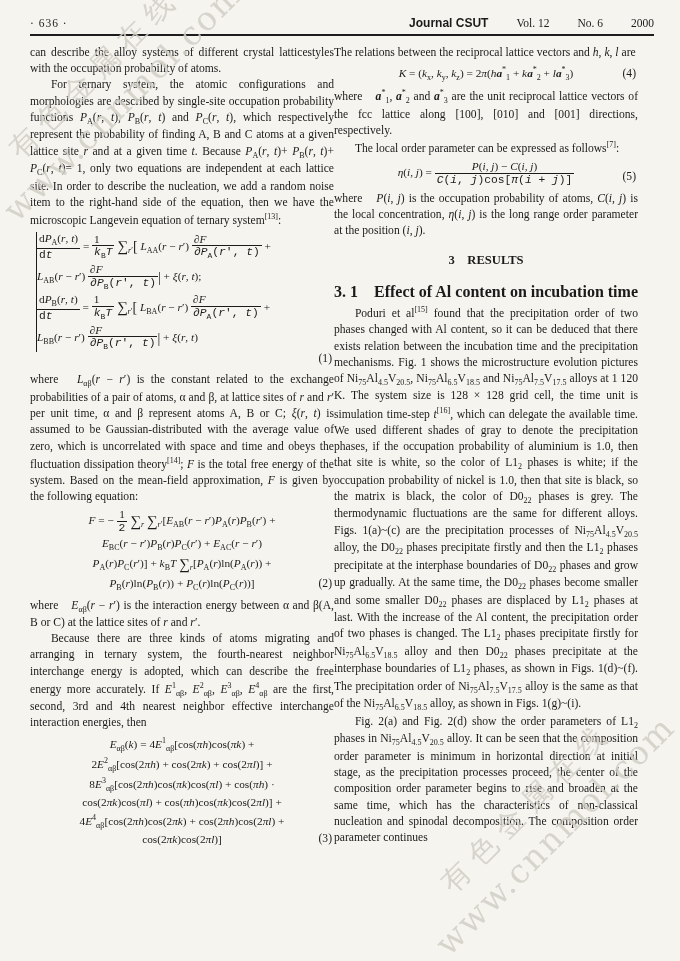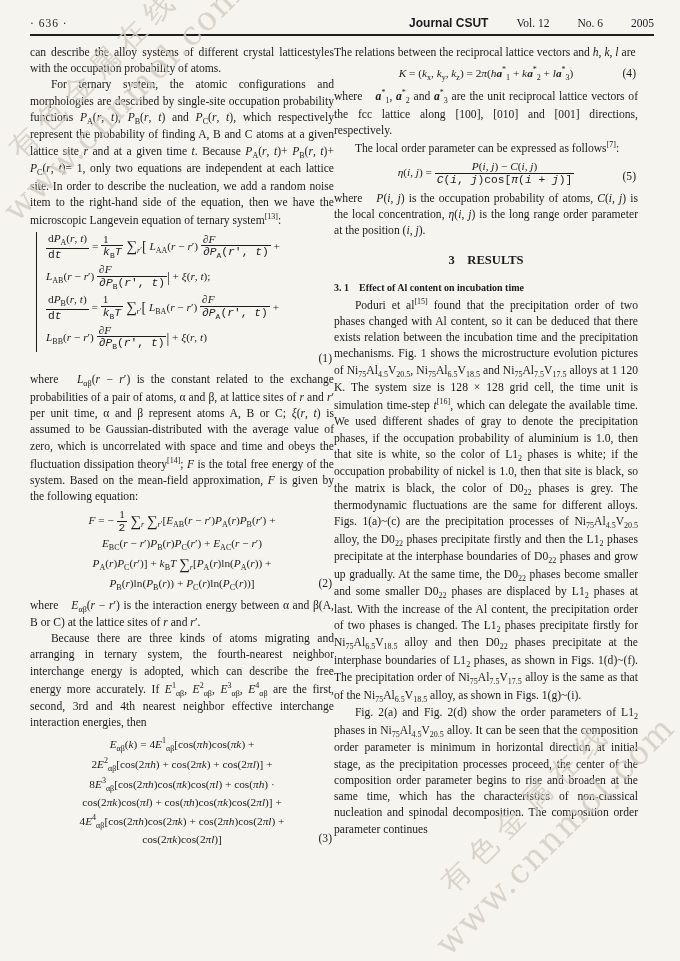--- a/index.html
+++ b/index.html
@@ -24,27 +24,27 @@
   sup{font-size:8px;}
   sub{font-size:8px;}
   
   .eq{position:relative;margin:3px 0 4px 0;font-size:11.3px;}
   .eqrow{text-align:center;margin:1px 0;}
   .frac{display:inline-block;vertical-align:middle;line-height:1.12;}
   .frac .num{display:block;border-bottom:1px solid #1b1b1b;padding:0 2px;}
   .frac .den{display:block;padding:0 2px;font-family:Liberation Mono, monospace;}
   .sum{font-size:15px;vertical-align:middle;}
   .tall{font-size:14px;vertical-align:middle;}
-  .brace{border-left:1.4px solid #1b1b1b;padding-left:9px;margin-left:6px;}
+  .brace{border-left:1.4px solid #1b1b1b;padding-left:0;margin-left:6px;}
   .brace .eqrow{text-align:left;}
   .eqnum{position:absolute;right:2px;bottom:1px;font-size:11.6px;}
   .eq1pad{padding-bottom:15px;}
   
   .h1{font-weight:bold;font-size:12.6px;margin:13px 0 11px 0;text-align:center;}
-  .h2{font-weight:bold;font-size:10px;margin:0 0 1px 0;text-align:left;}
+  .h2{font-weight:bold;font-size:16px;margin:0 0 1px 0;text-align:center;}
   
   .wm{position:absolute;z-index:2;transform:rotate(-45deg);color:#d2cfc6;opacity:0.85;
       text-align:center;pointer-events:none;line-height:1.3;}
   .wm .cn{font-size:29px;letter-spacing:9px;font-family:"DejaVu Sans", sans-serif;}
   .wm .url{font-size:33px;letter-spacing:2px;font-family:"DejaVu Serif", serif;}
   .wm1{top:48px;left:-100px;width:420px;}
   .wm2{top:782px;left:332px;width:420px;}
 </style>
 </head>
 <body>
@@ -59,21 +59,21 @@
 </div>
 
 <div class="page">
 
   <div class="header">
     <span class="pageno">· 636 ·</span>
     <span class="jmeta">
       <span class="jname">Journal CSUT</span>
       <span>Vol. 12</span>
       <span>No. 6</span>
-      <span>2005</span>
+      <span>2000</span>
     </span>
   </div>
   <hr class="rule">
 
   <div class="columns">
 
     <div class="col">
       <p>can describe the alloy systems of different crystal latticestyles with the occupation probability of atoms.</p>
       <p class="ind">For ternary system, the atomic configurations and morphologies are described by single-site occupation probability functions <i>P</i><sub>A</sub>(<i>r</i>, <i>t</i>), <i>P</i><sub>B</sub>(<i>r</i>, <i>t</i>) and <i>P</i><sub>C</sub>(<i>r</i>, <i>t</i>), which respectively represent the probability of finding A, B and C atoms at a given lattice site <i>r</i> and at a given time <i>t</i>. Because <i>P</i><sub>A</sub>(<i>r</i>, <i>t</i>)+ <i>P</i><sub>B</sub>(<i>r</i>, <i>t</i>)+ <i>P</i><sub>C</sub>(<i>r</i>, <i>t</i>)= 1, only two equations are independent at each lattice site. In order to describe the nucleation, we add a random noise item to the right-hand side of the equation, then we have the microscopic Langevein equation of ternary system<sup>[13]</sup>:</p>
 

